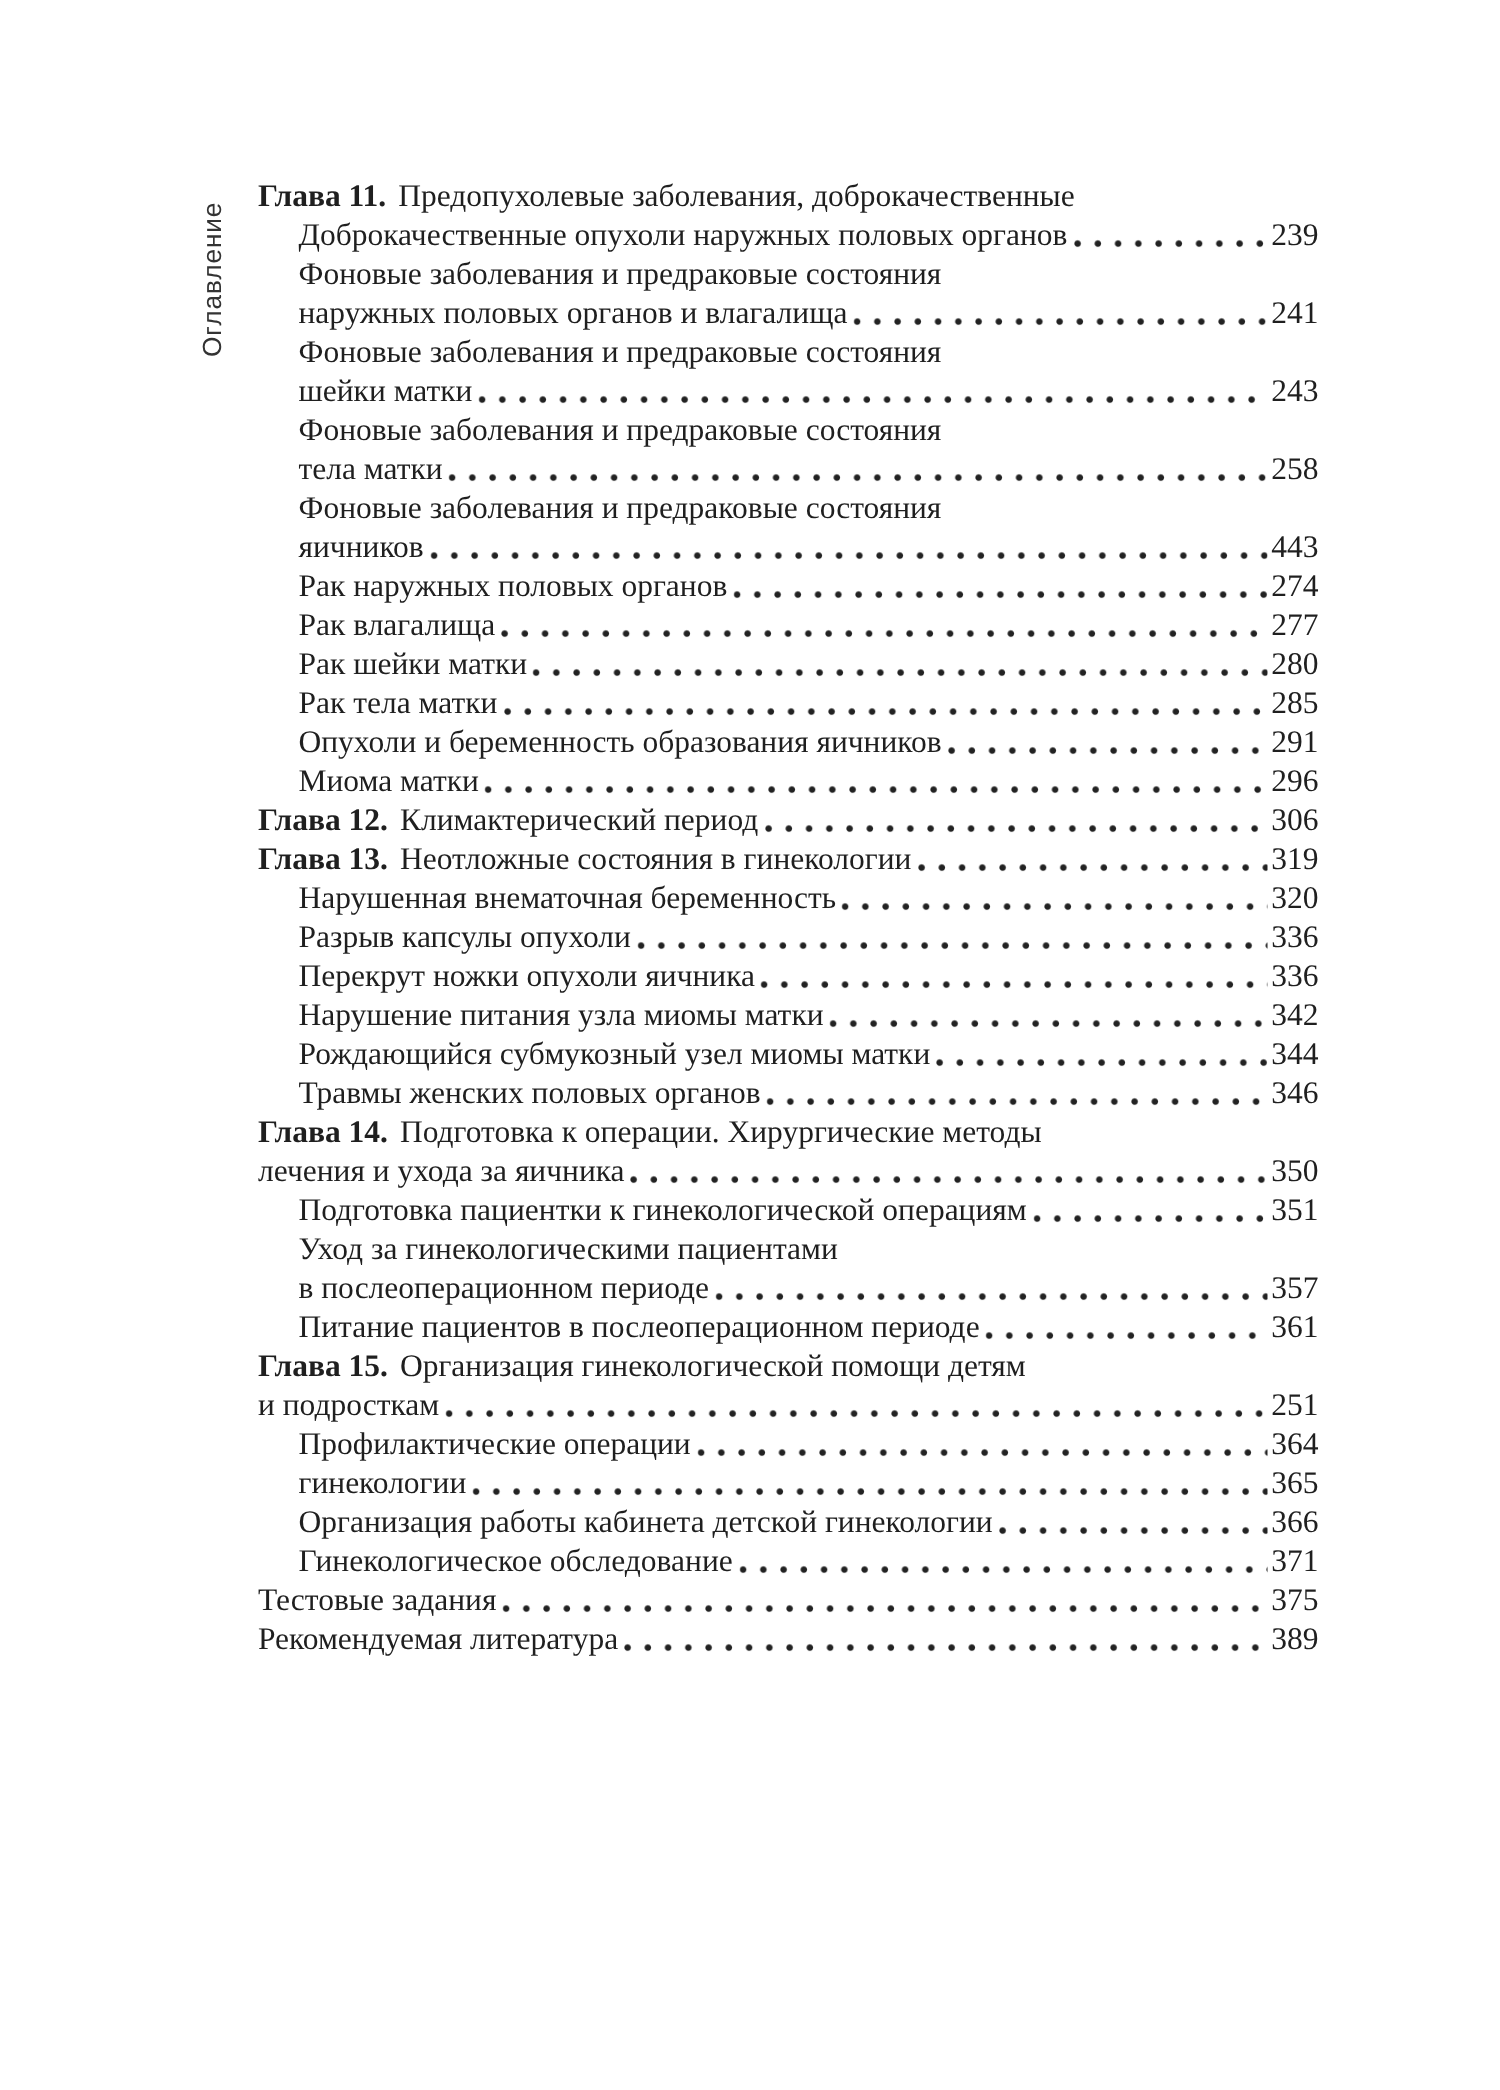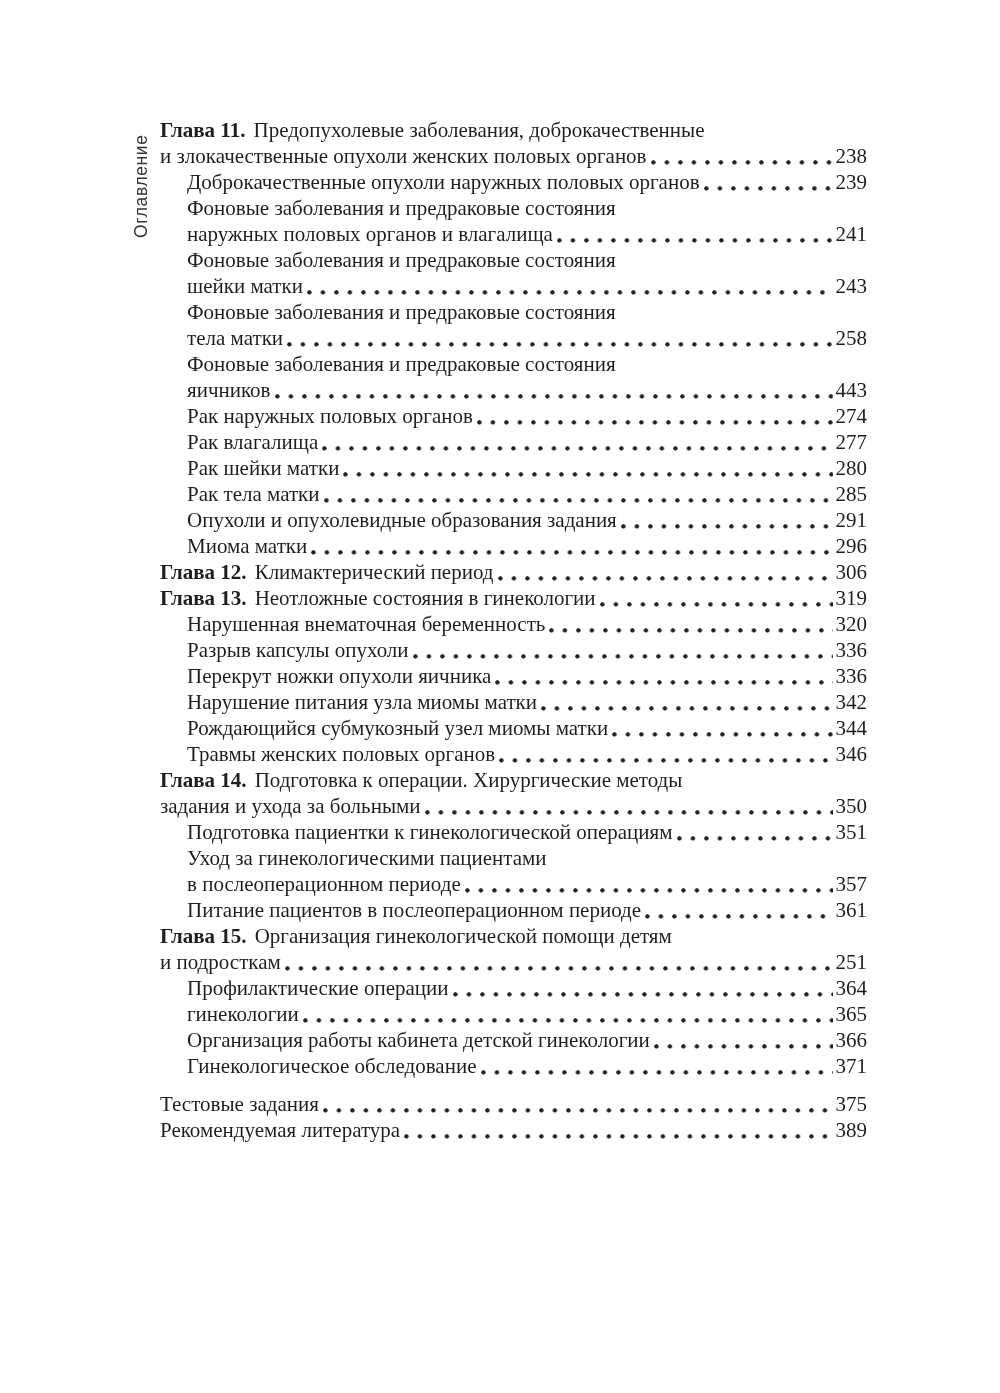--- a/index.html
+++ b/index.html
@@ -22,29 +22,29 @@
     transform-origin: 0 0;
     font-family: "Liberation Sans", "DejaVu Sans", sans-serif;
     font-size: 17.5px;
     letter-spacing: 0.6px;
     color: #333333;
     white-space: nowrap;
   }
   
   .toc {
     position: absolute;
-    left: 160px;
+    left: 172px;
     top: 117px;
     width: 707px;
     font-size: 21px;
     line-height: 26px;
   }
   .entry { }
   .entry.sub { padding-left: 27px; }
-  .entry.gap { margin-top: 12px; }
+  .entry.gap { }
   .row { display: flex; }
   .b { font-weight: bold; margin-right: 8px; white-space: nowrap; }
   .t { white-space: nowrap; }
   .leader {
     flex: 1 1 auto;
     align-self: flex-end;
     height: 7px;
     min-width: 14px;
     margin: 0 3px 3px 4px;
     background-image: radial-gradient(circle at 2.4px 3.4px, #222222 1.8px, rgba(0,0,0,0) 2.5px);
@@ -59,25 +59,20 @@
 
 <div class="page-root">
   <div class="sidebar-label">Оглавление</div>
 
   <div class="toc" id="toc">
       <div class="entry chapter">
         <div class="row">
           <span class="b">Глава 11.</span>
           <span class="t">Предопухолевые заболевания, доброкачественные</span>
         </div>
-        <div class="row">
-          <span class="t">и злокачественные опухоли женских половых органов</span>
-          <span class="leader"></span>
-          <span class="pg">238</span>
-        </div>
       </div>
       <div class="entry sub">
         <div class="row">
           <span class="t">Доброкачественные опухоли наружных половых органов</span>
           <span class="leader"></span>
           <span class="pg">239</span>
         </div>
       </div>
       <div class="entry sub">
         <div class="row">
@@ -142,21 +137,21 @@
       </div>
       <div class="entry sub">
         <div class="row">
           <span class="t">Рак тела матки</span>
           <span class="leader"></span>
           <span class="pg">285</span>
         </div>
       </div>
       <div class="entry sub">
         <div class="row">
-          <span class="t">Опухоли и опухолевидные образования задания</span>
+          <span class="t">Опухоли и беременность образования яичников</span>
           <span class="leader"></span>
           <span class="pg">291</span>
         </div>
       </div>
       <div class="entry sub">
         <div class="row">
           <span class="t">Миома матки</span>
           <span class="leader"></span>
           <span class="pg">296</span>
         </div>
@@ -218,21 +213,21 @@
           <span class="leader"></span>
           <span class="pg">346</span>
         </div>
       </div>
       <div class="entry chapter">
         <div class="row">
           <span class="b">Глава 14.</span>
           <span class="t">Подготовка к операции. Хирургические методы</span>
         </div>
         <div class="row">
-          <span class="t">задания и ухода за больными</span>
+          <span class="t">лечения и ухода за яичника</span>
           <span class="leader"></span>
           <span class="pg">350</span>
         </div>
       </div>
       <div class="entry sub">
         <div class="row">
           <span class="t">Подготовка пациентки к гинекологической операциям</span>
           <span class="leader"></span>
           <span class="pg">351</span>
         </div>

